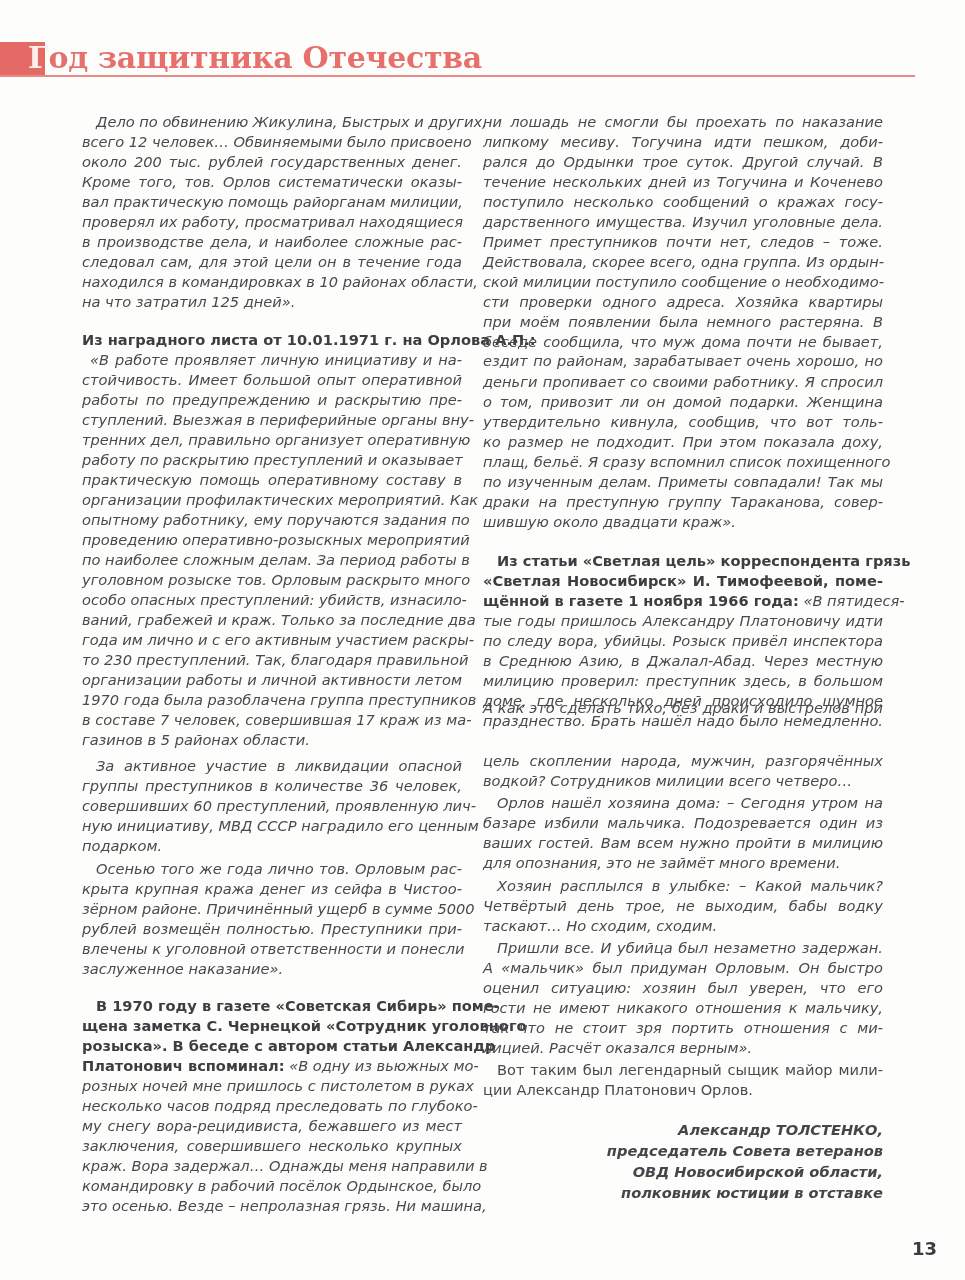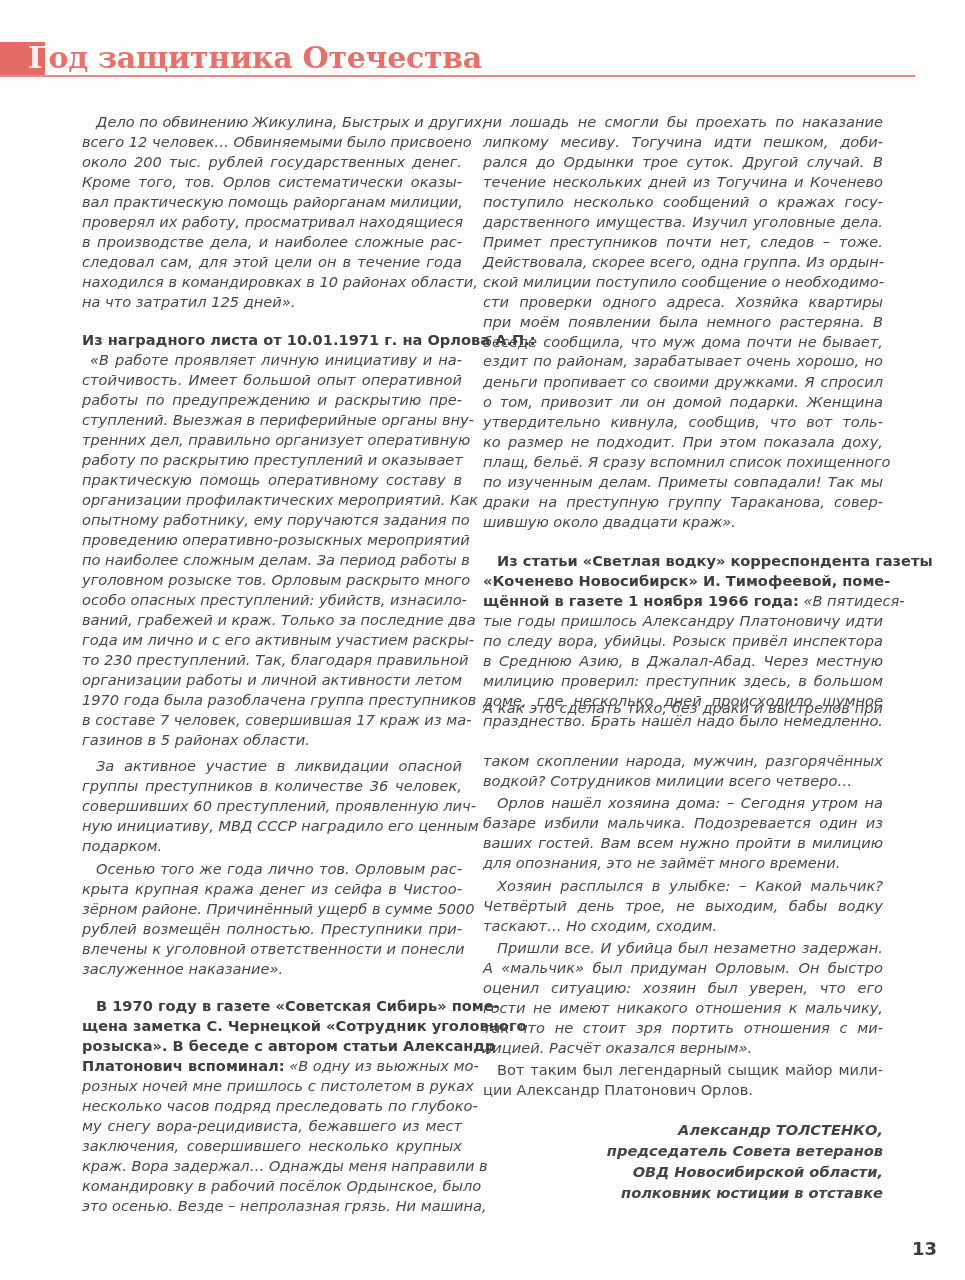--- a/index.html
+++ b/index.html
@@ -130,42 +130,42 @@
     <div class="line it" style="top:172px;width:400px">течение нескольких дней из Тогучина и Коченево</div>
     <div class="line it" style="top:192px;width:400px">поступило несколько сообщений о кражах госу-</div>
     <div class="line it" style="top:212px;width:400px">дарственного имущества. Изучил уголовные дела.</div>
     <div class="line it" style="top:232px;width:400px">Примет преступников почти нет, следов – тоже.</div>
     <div class="line it" style="top:252px;width:400px">Действовала, скорее всего, одна группа. Из ордын-</div>
     <div class="line it" style="top:272px;width:400px">ской милиции поступило сообщение о необходимо-</div>
     <div class="line it" style="top:292px;width:400px">сти проверки одного адреса. Хозяйка квартиры</div>
     <div class="line it" style="top:312px;width:400px">при моём появлении была немного растеряна. В</div>
     <div class="line it" style="top:332px;width:400px">беседе сообщила, что муж дома почти не бывает,</div>
     <div class="line it" style="top:351px;width:400px">ездит по районам, зарабатывает очень хорошо, но</div>
-    <div class="line it" style="top:372px;width:400px">деньги пропивает со своими дружками. Я спросил</div>
+    <div class="line it" style="top:372px;width:400px">деньги пропивает со своими работнику. Я спросил</div>
     <div class="line it" style="top:392px;width:400px">о том, привозит ли он домой подарки. Женщина</div>
     <div class="line it" style="top:412px;width:400px">утвердительно кивнула, сообщив, что вот толь-</div>
     <div class="line it" style="top:432px;width:400px">ко размер не подходит. При этом показала доху,</div>
     <div class="line it" style="top:452px;width:400px">плащ, бельё. Я сразу вспомнил список похищенного</div>
     <div class="line it" style="top:472px;width:400px">по изученным делам. Приметы совпадали! Так мы</div>
     <div class="line it" style="top:492px;width:400px">драки на преступную группу Тараканова, совер-</div>
     <div class="line it last" style="top:512px;width:400px">шившую около двадцати краж».</div>
   </div>
 
   <div>
-    <div class="line bd" style="top:551px;left:14px;width:386px">Из статьи «Светлая водку» корреспондента газеты</div>
-    <div class="line bd" style="top:571px;width:400px">«Коченево Новосибирск» И. Тимофеевой, поме-</div>
+    <div class="line bd" style="top:551px;left:14px;width:386px">Из статьи «Светлая цель» корреспондента грязь</div>
+    <div class="line bd" style="top:571px;width:400px">«Светлая Новосибирск» И. Тимофеевой, поме-</div>
     <div class="line" style="top:591px;width:400px;text-align-last:justify"><span class="bd">щённой в газете 1 ноября 1966 года:</span> <span class="it">«В пятидеся-</span></div>
     <div class="line it" style="top:611px;width:400px">тые годы пришлось Александру Платоновичу идти</div>
     <div class="line it" style="top:631px;width:400px">по следу вора, убийцы. Розыск привёл инспектора</div>
     <div class="line it" style="top:651px;width:400px">в Среднюю Азию, в Джалал-Абад. Через местную</div>
     <div class="line it" style="top:671px;width:400px">милицию проверил: преступник здесь, в большом</div>
     <div class="line it" style="top:691px;width:400px">доме, где несколько дней происходило шумное</div>
     <div class="line it" style="top:711px;width:400px">празднество. Брать нашёл надо было немедленно.</div>
     <div class="line it" style="top:698px;width:400px">А как это сделать тихо, без драки и выстрелов при</div>
-    <div class="line it" style="top:751px;width:400px">таком скоплении народа, мужчин, разгорячённых</div>
+    <div class="line it" style="top:751px;width:400px">цель скоплении народа, мужчин, разгорячённых</div>
     <div class="line it last" style="top:771px;width:400px">водкой? Сотрудников милиции всего четверо…</div>
   </div>
 
   <div>
     <div class="line it" style="top:793px;left:14px;width:386px">Орлов нашёл хозяина дома: – Сегодня утром на</div>
     <div class="line it" style="top:813px;width:400px">базаре избили мальчика. Подозревается один из</div>
     <div class="line it" style="top:833px;width:400px">ваших гостей. Вам всем нужно пройти в милицию</div>
     <div class="line it last" style="top:853px;width:400px">для опознания, это не займёт много времени.</div>
   </div>
 

